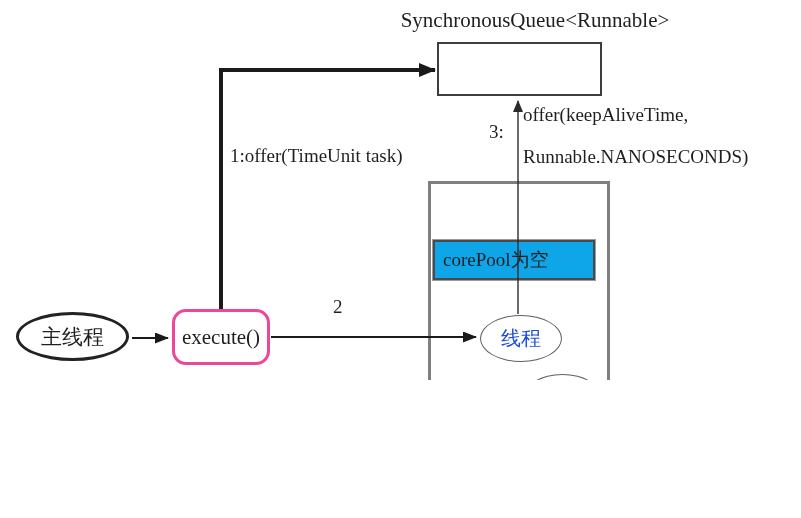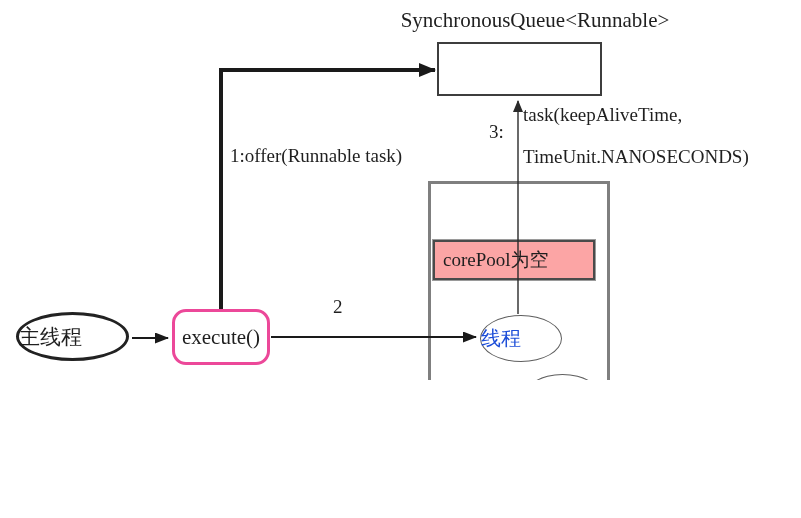--- a/index.html
+++ b/index.html
@@ -51,34 +51,35 @@
     font-size: 20px;
     z-index: 3;
   }
   .corepool-box {
     position: absolute;
     left: 433px; top: 240px;
     width: 162px; height: 40px;
     border: 2px solid #4a4a4a;
     outline: 1px solid #9a9a9a;
     box-sizing: border-box;
-    background: #fca5a5;
+    background: #0ea5e9;
     display: flex;
     align-items: center;
     padding-left: 8px;
     font-size: 19px;
     z-index: 2;
   }
   .ellipse {
     position: absolute;
     border-radius: 50%;
     box-sizing: border-box;
     background: #ffffff;
     display: flex;
     align-items: center;
+    justify-content: center;
     z-index: 2;
   }
   .main-thread {
     left: 16px; top: 312px;
     width: 113px; height: 49px;
     border: 3px solid #222222;
     font-size: 21px;
   }
   .thread {
     border: 1px solid #5f5f5f;
@@ -141,25 +142,25 @@
   </div>
 
   <div class="ellipse main-thread">
     <span>主线程</span>
   </div>
 
   <div class="execute-box">
     <span>execute()</span>
   </div>
 
-  <div class="label lbl-offer">1:offer(Runnable task)</div>
+  <div class="label lbl-offer">1:offer(TimeUnit task)</div>
   <div class="label lbl-step2">2</div>
   <div class="label lbl-step3">3:</div>
-  <div class="label lbl-poll1">task(keepAliveTime,</div>
-  <div class="label lbl-poll2">TimeUnit.NANOSECONDS)</div>
+  <div class="label lbl-poll1">offer(keepAliveTime,</div>
+  <div class="label lbl-poll2">Runnable.NANOSECONDS)</div>
 
   <svg class="arrow-layer" viewBox="0 0 801 518" xmlns="http://www.w3.org/2000/svg">
     <defs>
       <marker id="mBig" markerUnits="userSpaceOnUse" markerWidth="17" markerHeight="14" refX="16" refY="7" orient="auto">
         <path d="M0,0 L17,7 L0,14 Z" fill="#1a1a1a"></path>
       </marker>
       <marker id="mMid" markerUnits="userSpaceOnUse" markerWidth="14" markerHeight="11" refX="13" refY="5.5" orient="auto">
         <path d="M0,0 L14,5.5 L0,11 Z" fill="#1a1a1a"></path>
       </marker>
       <marker id="mSm" markerUnits="userSpaceOnUse" markerWidth="12" markerHeight="10" refX="11" refY="5" orient="auto">

